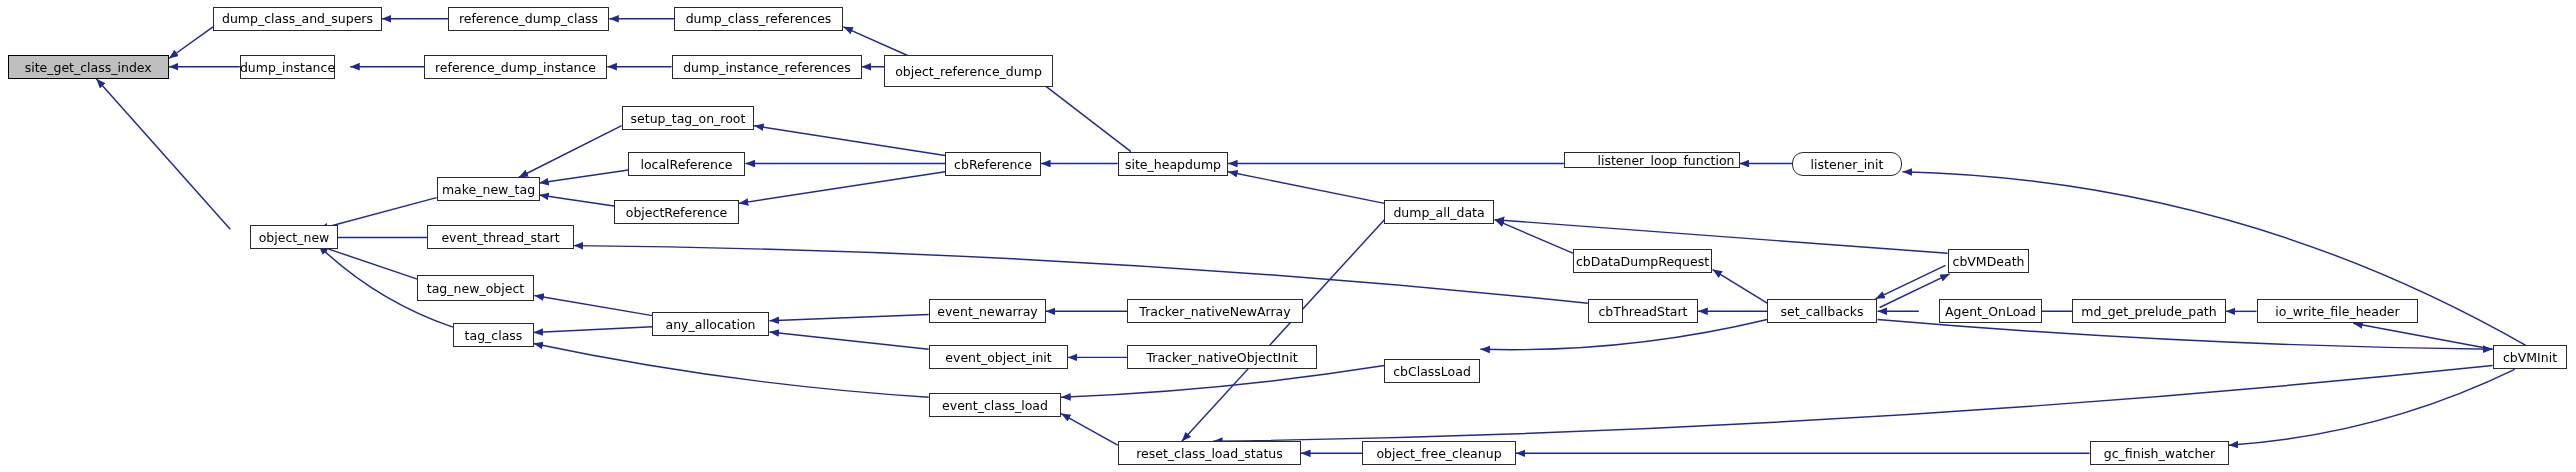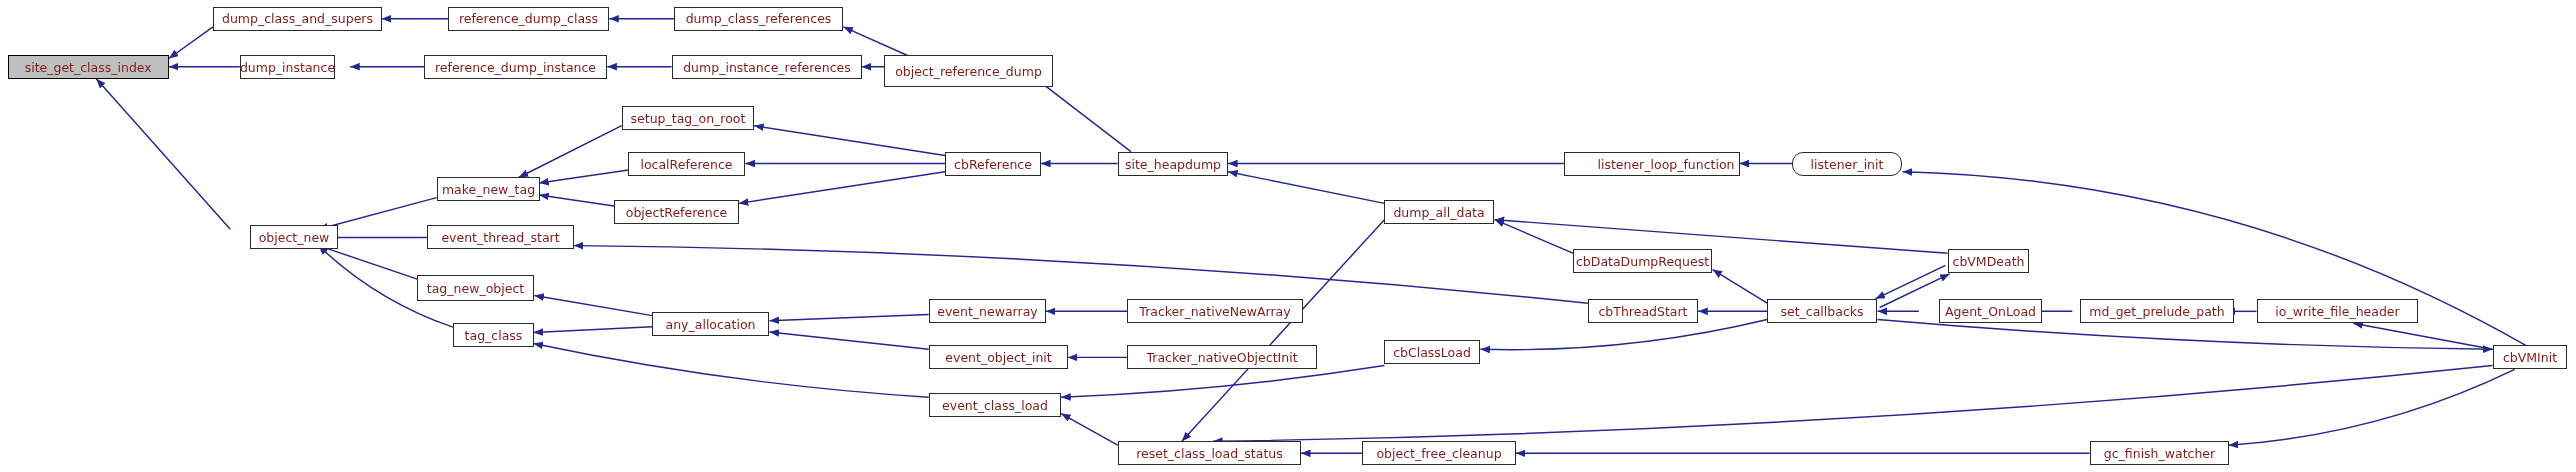--- a/index.html
+++ b/index.html
@@ -4,21 +4,21 @@
 <style>
   html,body{margin:0;padding:0;background:#ffffff;}
   #stage{position:relative;overflow:hidden;font-family:"DejaVu Sans","Liberation Sans",sans-serif;}
   #edges{position:absolute;left:0;top:0;z-index:0;}
   .node{
     position:absolute;
     box-sizing:border-box;
     height:24px;
     border:1.3px solid #2a2a2a;
     background:#ffffff;
-    color:#7f1d1d;
+    color:#000000;
     font-size:12.5px;
     line-height:21px;
     text-align:center;
     white-space:nowrap;
     z-index:1;
     display:flex;align-items:center;justify-content:center;
   }
   .node.hl{background:#bfbfbf;border-color:#000000;}
 </style>
 </head>
@@ -89,41 +89,41 @@
     <div class="node" style="left: 448px; top: 6.7px; width: 161px; height: 24px;">reference_dump_class</div>
     <div class="node" style="left: 674px; top: 6.7px; width: 169px; height: 24px;">dump_class_references</div>
     <div class="node" style="left: 240px; top: 55px; width: 95px; height: 24px;">dump_instance</div>
     <div class="node" style="left: 424px; top: 55px; width: 183px; height: 24px;">reference_dump_instance</div>
     <div class="node" style="left: 672px; top: 55px; width: 190px; height: 24px;">dump_instance_references</div>
     <div class="node" style="left: 884px; top: 55px; width: 169px; height: 32px;">object_reference_dump</div>
     <div class="node" style="left: 622px; top: 106px; width: 132px; height: 24px;">setup_tag_on_root</div>
     <div class="node" style="left: 628px; top: 152px; width: 117px; height: 24px;">localReference</div>
     <div class="node" style="left: 945px; top: 152px; width: 96px; height: 24px;">cbReference</div>
     <div class="node" style="left: 1118px; top: 152px; width: 110px; height: 24px;">site_heapdump</div>
-    <div class="node" style="left: 1564px; top: 152px; width: 176px; height: 24px; padding-left: 28px;">listener_loop_function</div>
+    <div class="node" style="left: 1564px; top: 152px; width: 176px; height: 16px; padding-left: 28px;">listener_loop_function</div>
     <div class="node" style="left: 1792px; top: 152px; width: 110px; height: 24px; border-radius: 11px;">listener_init</div>
     <div class="node" style="left: 437px; top: 177px; width: 103px; height: 24px;">make_new_tag</div>
     <div class="node" style="left: 614px; top: 200px; width: 125px; height: 24px;">objectReference</div>
     <div class="node" style="left: 1384px; top: 200px; width: 110px; height: 24px;">dump_all_data</div>
     <div class="node" style="left: 230px; top: 225px; width: 88px; height: 24px; margin-left: 20px;">object_new</div>
     <div class="node" style="left: 427px; top: 225px; width: 147px; height: 24px;">event_thread_start</div>
     <div class="node" style="left: 1573px; top: 249px; width: 139px; height: 24px;">cbDataDumpRequest</div>
     <div class="node" style="left: 1948px; top: 249px; width: 81px; height: 24px;">cbVMDeath</div>
     <div class="node" style="left: 417px; top: 275px; width: 117px; height: 26px;">tag_new_object</div>
     <div class="node" style="left: 929px; top: 299px; width: 117px; height: 24px;">event_newarray</div>
     <div class="node" style="left: 1127px; top: 299px; width: 176px; height: 24px; text-align: center;">Tracker_nativeNewArray</div>
     <div class="node" style="left: 1588px; top: 299px; width: 110px; height: 24px;">cbThreadStart</div>
     <div class="node" style="left: 1767px; top: 299px; width: 110px; height: 24px;">set_callbacks</div>
     <div class="node" style="left: 1919px; top: 299px; width: 103px; height: 24px; margin-left: 20px;">Agent_OnLoad</div>
-    <div class="node" style="left: 2072px; top: 299px; width: 154px; height: 24px; margin-left: 8px;">md_get_prelude_path</div>
+    <div class="node" style="left: 2072px; top: 299px; width: 154px; height: 24px;">md_get_prelude_path</div>
     <div class="node" style="left: 2257px; top: 299px; width: 161px; height: 24px;">io_write_file_header</div>
     <div class="node" style="left: 453px; top: 323px; width: 81px; height: 24px;">tag_class</div>
     <div class="node" style="left: 652px; top: 312px; width: 117px; height: 24px;">any_allocation</div>
     <div class="node" style="left: 929px; top: 345px; width: 139px; height: 24px;">event_object_init</div>
     <div class="node" style="left: 1127px; top: 345px; width: 190px; height: 24px;">Tracker_nativeObjectInit</div>
-    <div class="node" style="left: 1384px; top: 340px; width: 96px; height: 24px;">cbClassLoad</div>
+    <div class="node" style="left: 1384px; top: 359px; width: 96px; height: 24px;">cbClassLoad</div>
     <div class="node" style="left: 2493px; top: 345px; width: 74px; height: 24px;">cbVMInit</div>
     <div class="node" style="left: 929px; top: 393px; width: 132px; height: 24px;">event_class_load</div>
     <div class="node" style="left: 1118px; top: 441px; width: 183px; height: 24px;">reset_class_load_status</div>
     <div class="node" style="left: 1362px; top: 441px; width: 154px; height: 24px;">object_free_cleanup</div>
     <div class="node" style="left: 2090px; top: 441px; width: 139px; height: 24px;">gc_finish_watcher</div>
   </div>
 
 
 </body></html>

